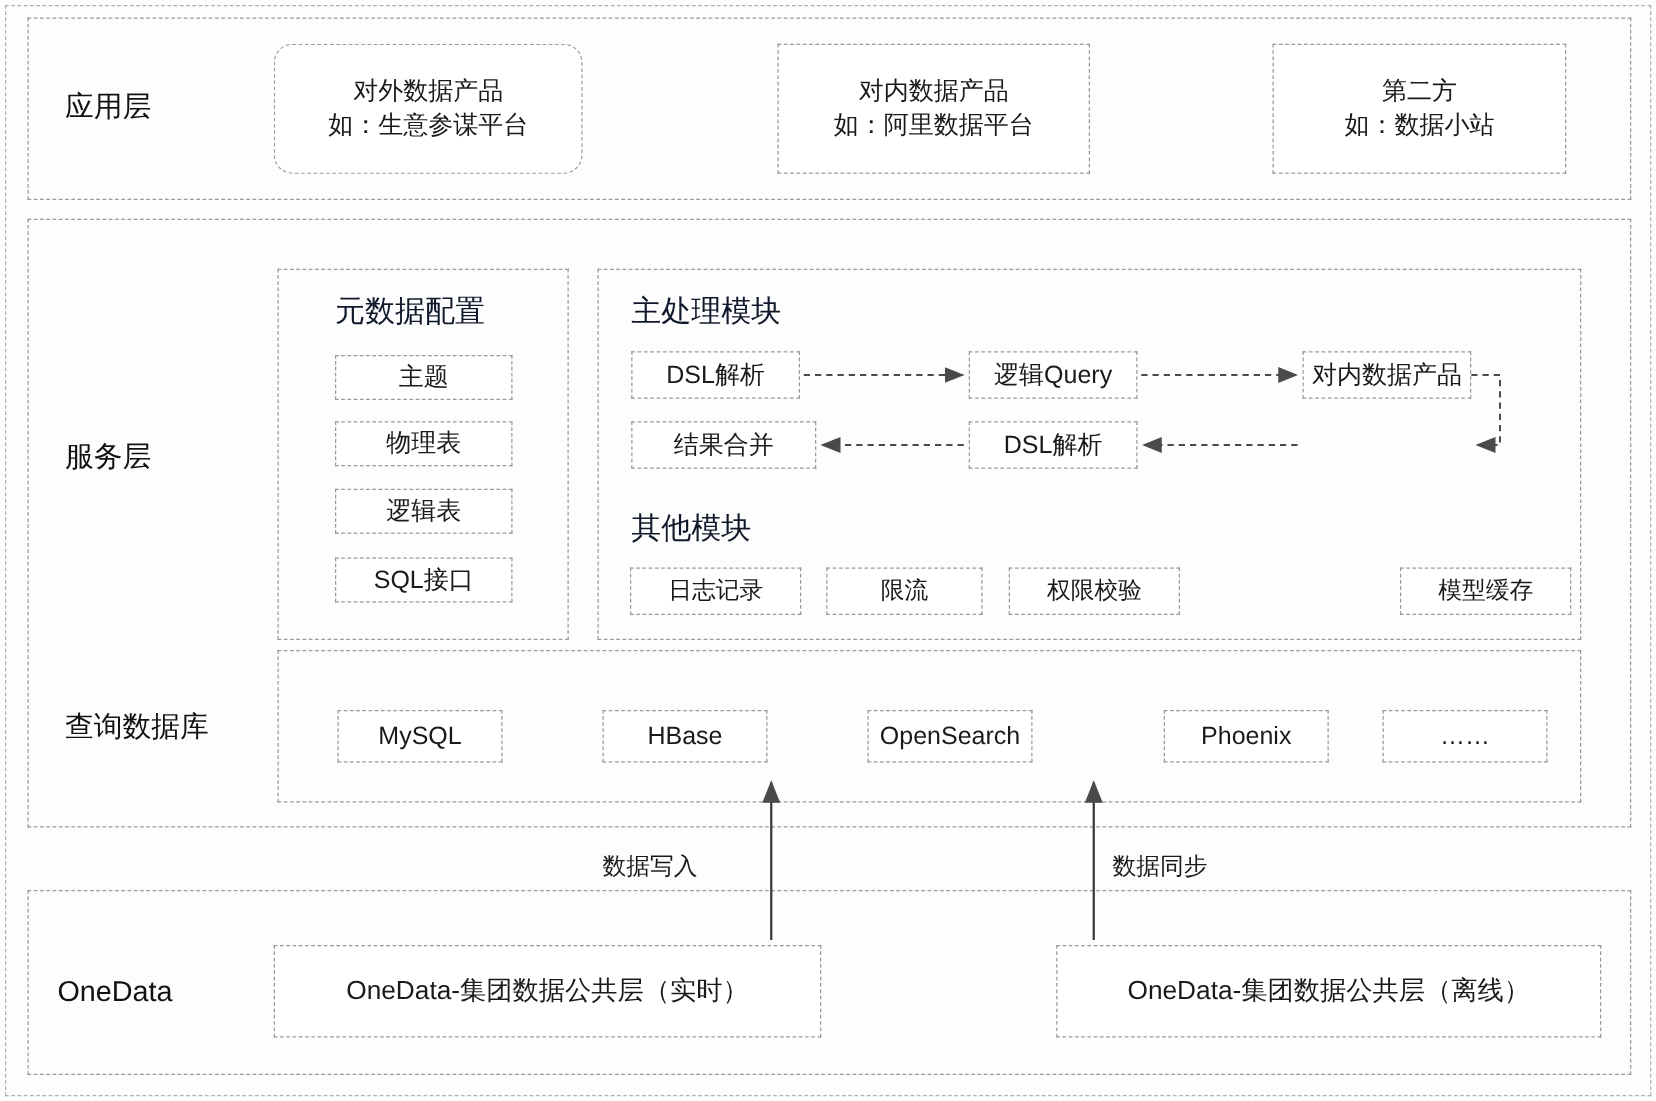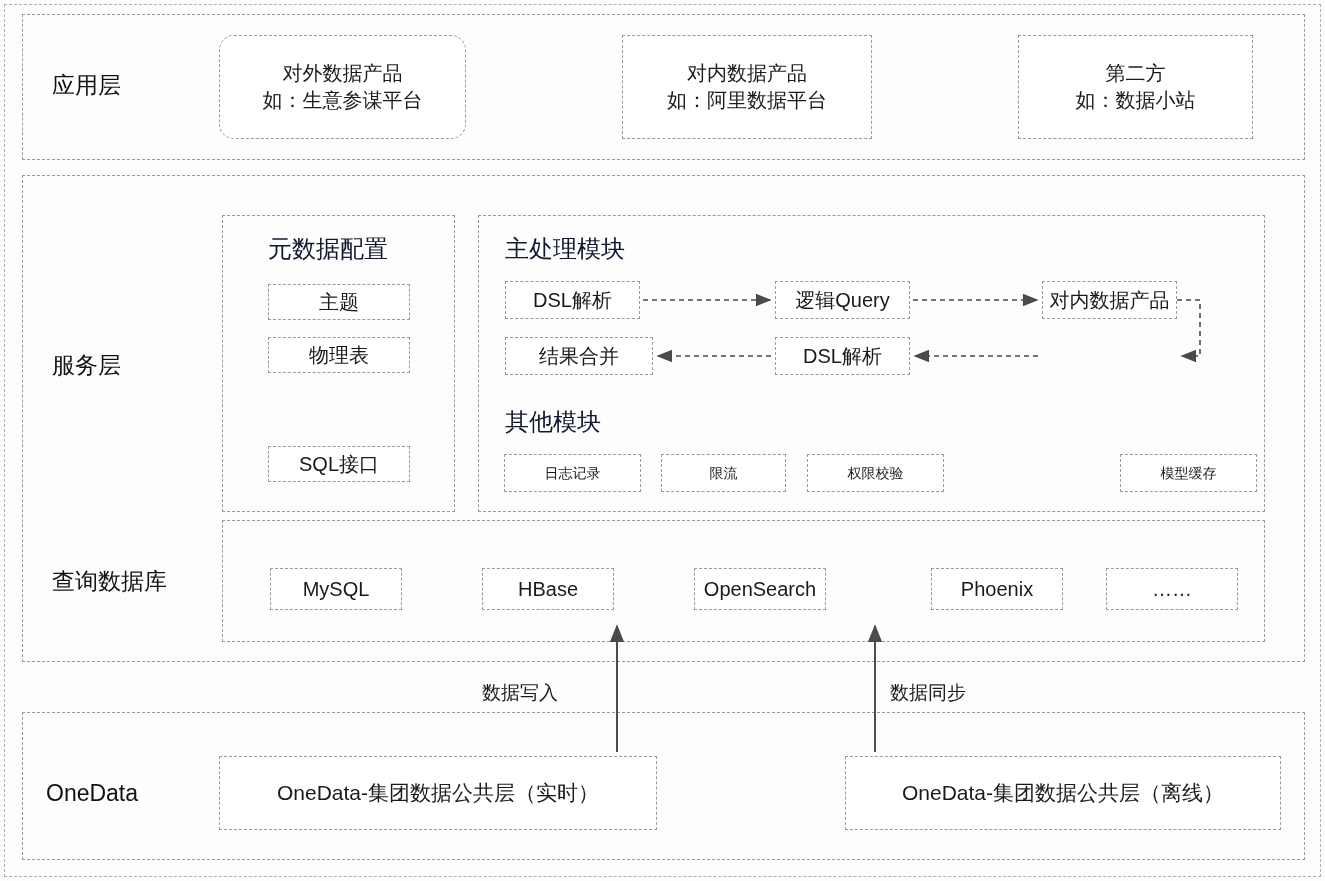--- a/index.html
+++ b/index.html
@@ -91,21 +91,21 @@
   #flow-dsl   { left: 505px; top: 281px; width: 135px; }
   #flow-lq    { left: 775px; top: 281px; width: 135px; }
   #flow-pq    { left: 1042px; top: 281px; width: 135px; }
   #flow-merge { left: 505px; top: 337px; width: 148px; }
   #flow-sql   { left: 775px; top: 337px; width: 135px; }
   #flow-split { left: 1042px; top: 337px; width: 135px; }
 
   .other-item {
     top: 454px;
     height: 38px;
-    font-size: 14px;
+    font-size: 19px;
   }
   #other-1 { left: 504px; width: 137px; }
   #other-2 { left: 661px; width: 125px; }
   #other-3 { left: 807px; width: 137px; }
   #other-4 { left: 964px; width: 137px; }
   #other-5 { left: 1120px; width: 137px; }
 
   
   #qdb-band { left: 222px; top: 520px; width: 1043px; height: 122px; }
   .qdb-item {
@@ -168,20 +168,23 @@
   <div class="layer-label" style="left:52px; top:350px;">服务层</div>
 
   <div class="dash" id="meta-box"></div>
   <div class="section-title" style="left:268px; top:233px;">元数据配置</div>
 
   <div class="box meta-item" id="meta-1">
     <span>主题</span>
   </div>
   <div class="box meta-item" id="meta-2">
     <span>物理表</span>
+  </div>
+  <div class="box meta-item" id="meta-3">
+    <span>逻辑表</span>
   </div>
   <div class="box meta-item" id="meta-4">
     <span>SQL接口</span>
   </div>
 
   <div class="dash" id="main-box"></div>
   <div class="section-title" style="left:505px; top:233px;">主处理模块</div>
 
   <div class="box flow-box" id="flow-dsl">
     <span>DSL解析</span>

